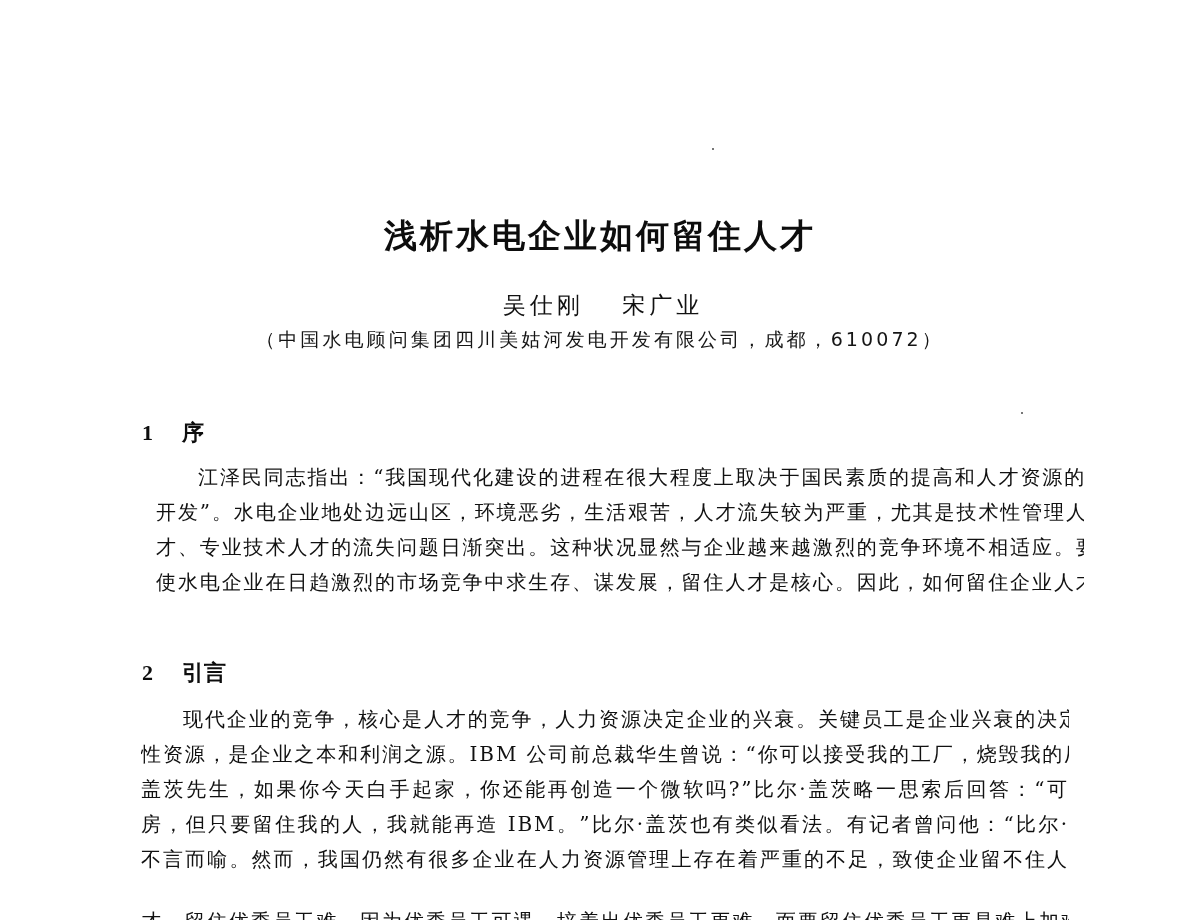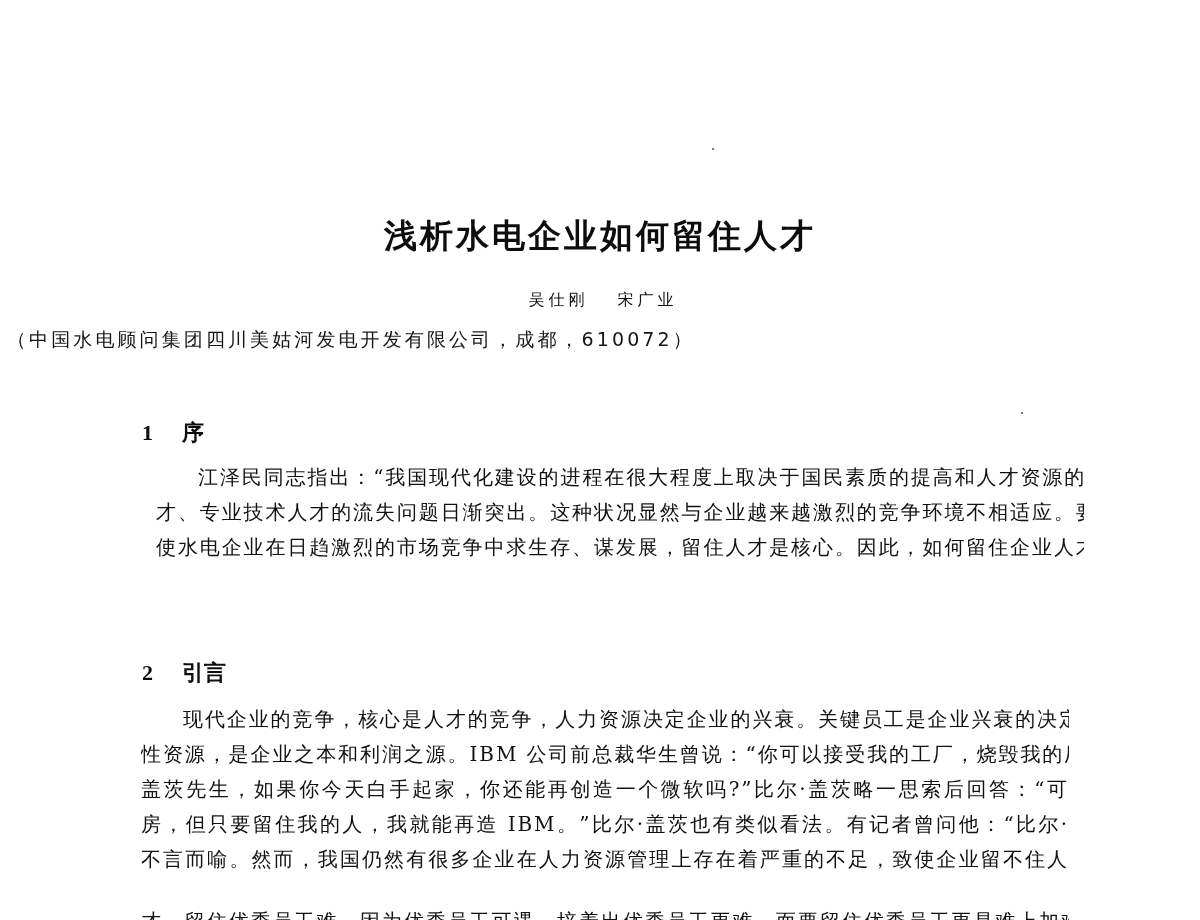--- a/index.html
+++ b/index.html
@@ -35,34 +35,33 @@
       font-weight: bold;
       font-size: 33px;
       letter-spacing: 3px;
       color: #0d0d0d;
     }
     .authors {
       position: absolute;
       left: 0; right: 0;
       top: 290px;
       text-align: center;
-      font-size: 16px;
+      font-size: 23px;
       letter-spacing: 4px;
       padding-left: 6px;
     }
     .affil {
       position: absolute;
       left: 0; right: 0;
       top: 327px;
-      text-align: left;
+      text-align: center;
       font-family: "DejaVu Sans", "Liberation Sans", sans-serif;
       font-size: 19px;
       letter-spacing: 3.1px;
       color: #151515;
-      margin-left: 7px;
     }
     .section-head {
       position: absolute;
       left: 142px;
       font-size: 22px;
       font-weight: bold;
       color: #0d0d0d;
       display: flex;
       align-items: baseline;
     }
@@ -115,20 +114,21 @@
   <div class="title">浅析水电企业如何留住人才</div>
   <div class="authors">吴仕刚　 宋广业</div>
   <div class="affil">（中国水电顾问集团四川美姑河发电开发有限公司，成都，610072）</div>
 
   <div class="section-head" style="top:418px;">
     <span class="num">1</span>
     <span>序</span>
   </div>
   <div class="para" style="top:460px;margin-left:15px;">
     <span class="line indent">江泽民同志指出：“我国现代化建设的进程在很大程度上取决于国民素质的提高和人才资源的</span>
+    <span class="line">开发”。水电企业地处边远山区，环境恶劣，生活艰苦，人才流失较为严重，尤其是技术性管理人</span>
     <span class="line">才、专业技术人才的流失问题日渐突出。这种状况显然与企业越来越激烈的竞争环境不相适应。要</span>
     <span class="line">使水电企业在日趋激烈的市场竞争中求生存、谋发展，留住人才是核心。因此，如何留住企业人才</span>
   </div>
 
   <div class="section-head" style="top:658px;">
     <span class="num">2</span>
     <span>引言</span>
   </div>
   <div class="para" style="top:702px;">
     <span class="line indent">现代企业的竞争，核心是人才的竞争，人力资源决定企业的兴衰。关键员工是企业兴衰的决定</span>

